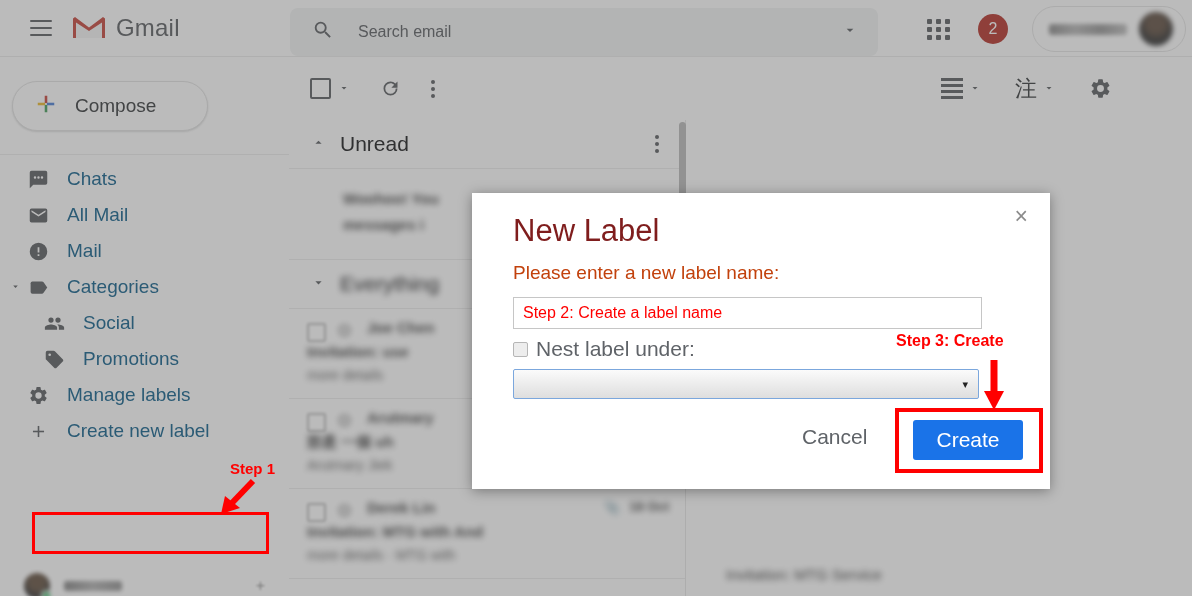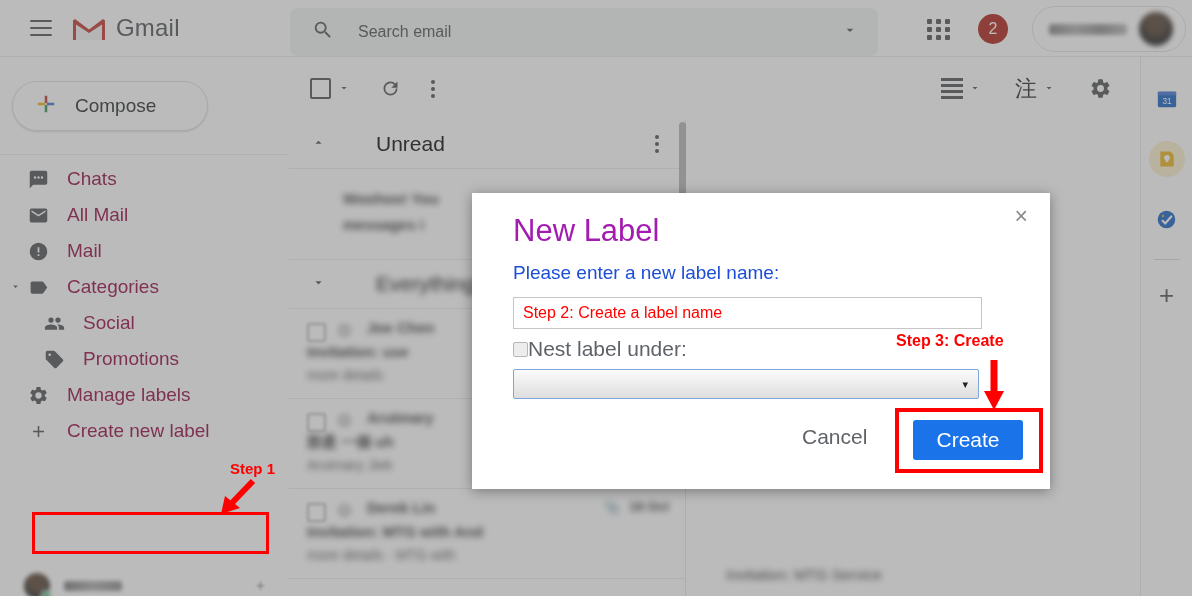--- a/index.html
+++ b/index.html
@@ -16,21 +16,21 @@
   }
   
   .gm-header{
     position:absolute;left:0;top:0;width:1192px;height:57px;
     background:#fff;display:flex;align-items:center;
     border-bottom:1px solid #ebebeb;box-sizing:border-box;
   }
   .hamburger{width:22px;height:16px;margin-left:30px;margin-right:20px;
     display:flex;flex-direction:column;justify-content:space-between;cursor:pointer;}
   .hamburger i{display:block;height:2px;background:#5f6368;border-radius:1px;}
-  .gm-logo{display:flex;align-items:flex-end;gap:10px;}
+  .gm-logo{display:flex;align-items:flex-start;gap:10px;}
   .gm-logo svg{display:block;}
   .gm-logo-text{font-size:24px;color:#5f6368;letter-spacing:0.2px;}
   .searchwrap{
     position:absolute;left:290px;top:8px;width:588px;height:48px;
     background:#f1f3f4;border-radius:8px;display:flex;align-items:center;
   }
   .searchwrap .sicon{margin-left:22px;margin-right:22px;}
   .searchinput{
     flex:1;border:none;outline:none;background:transparent;
     font-size:16px;color:#5f6368;font-family:inherit;height:30px;
@@ -70,21 +70,21 @@
   .compose .plus{margin-left:22px;margin-right:18px;}
   .compose-label{font-size:19px;color:#3c4043;}
   .navsep{margin-top:23px;border-top:1px solid #ededed;}
   .navlist{margin-top:6px;}
   .navitem{
     height:36px;display:flex;align-items:center;border-radius:0 18px 18px 0;
     cursor:pointer;padding-right:10px;position:relative;
   }
   .navitem .twist{width:16px;margin-left:10px;color:#5f6368;font-size:9px;}
   .navitem .nicon{width:24px;display:flex;align-items:center;justify-content:center;margin-right:17px;}
-  .navitem .nlabel{font-size:19px;color:#be185d;white-space:nowrap;}
+  .navitem .nlabel{font-size:19px;color:#0369a1;white-space:nowrap;}
   .navitem.nested .nicon{margin-left:16px;}
   .profrow{
     position:absolute;left:0;top:506px;width:289px;height:46px;display:flex;align-items:center;
   }
   .profava{width:26px;height:26px;border-radius:50%;margin-left:24px;
     background:radial-gradient(circle at 50% 32%,#6e5641 0 34%,#3c3c3c 70%);filter:blur(2px);position:relative;}
   .profdot{position:absolute;right:-2px;bottom:-2px;width:11px;height:11px;border-radius:50%;
     background:#1fc45a;border:2px solid #fff;box-sizing:border-box;filter:blur(.8px);}
   .profname{margin-left:14px;width:58px;height:10px;border-radius:3px;
     background:linear-gradient(90deg,#8a8a8a,#b5b5b5,#969696);filter:blur(2px);}
@@ -101,21 +101,21 @@
   .tb-right{margin-left:auto;display:flex;align-items:center;margin-right:28px;}
   .tb-right .g{margin-left:34px;display:flex;align-items:center;cursor:pointer;}
   .denslines{display:flex;flex-direction:column;gap:3px;}
   .denslines i{width:22px;height:3px;background:#5f6368;display:block;}
   .cjk{font-size:22px;color:#3c4043;line-height:1;}
   .dot3{display:flex;flex-direction:column;gap:3px;align-items:center;}
   .dot3 i{width:4px;height:4px;border-radius:50%;background:#5f6368;display:block;}
   
   .listbody{position:absolute;left:289px;top:120px;width:396px;height:476px;background:#fff;
     border-right:1px solid #e8e8e8;overflow:hidden;}
-  .sec-head{height:48px;display:flex;align-items:center;border-bottom:1px solid #ededed;gap:36px;}
+  .sec-head{height:48px;display:flex;align-items:center;border-bottom:1px solid #ededed;}
   .sec-head .chev{margin-left:22px;margin-right:14px;color:#5f6368;}
   .sec-head .stitle{font-size:21px;color:#202124;font-weight:500;}
   .sec-head .smore{margin-left:auto;margin-right:26px;}
   .blurtxt{filter:blur(3.1px);color:#4a4a4a;}
   .emptyline{padding:18px 0 0 54px;font-size:15px;font-weight:600;line-height:24px;}
   .mailrow{height:90px;border-bottom:1px solid #ededed;position:relative;padding-left:18px;padding-top:10px;box-sizing:border-box;}
   .mr-cb{position:absolute;left:18px;top:14px;width:15px;height:15px;border:2px solid #c0c0c0;border-radius:2px;filter:blur(1.6px);}
   .mr-star{position:absolute;left:48px;top:14px;width:15px;height:15px;border-radius:50%;background:#d8d8d8;filter:blur(2.4px);}
   .mr-from{position:absolute;left:78px;top:10px;font-size:15px;font-weight:700;}
   .mr-date{position:absolute;right:16px;top:10px;font-size:13px;font-weight:600;}
@@ -135,28 +135,28 @@
   .rr-div{margin-top:22px;width:26px;height:1px;background:#dadce0;}
   .rr-plus{margin-top:22px;color:#5f6368;font-size:26px;line-height:1;cursor:pointer;}
   
   .ov{position:absolute;}
   
   #dialog{
     left:472px;top:193px;width:578px;height:296px;background:#fff;
     box-shadow:0 2px 12px rgba(0,0,0,.36);box-sizing:border-box;
   }
   .dlg-close{position:absolute;right:22px;top:12px;font-size:23px;color:#8b8b8b;cursor:pointer;line-height:1;}
-  .dlg-title{position:absolute;left:41px;top:20px;font-size:31px;color:#a21caf;font-weight:400;}
-  .dlg-prompt{position:absolute;left:41px;top:69px;font-size:19px;color:#1d4ed8;}
+  .dlg-title{position:absolute;left:41px;top:20px;font-size:31px;color:#7f1d1d;font-weight:400;}
+  .dlg-prompt{position:absolute;left:41px;top:69px;font-size:19px;color:#c2410c;}
   .dlg-input{
     position:absolute;left:41px;top:104px;width:469px;height:32px;box-sizing:border-box;
     border:1px solid #c6c6c6;background:#fff;padding:0 9px;
     font-family:inherit;font-size:16px;color:#ff0000;outline:none;
   }
-  .dlg-nest{position:absolute;left:41px;top:144px;display:flex;align-items:center;gap:0;}
+  .dlg-nest{position:absolute;left:41px;top:144px;display:flex;align-items:center;gap:8px;}
   .dlg-nest .cb{width:13px;height:13px;border:1px solid #b6b6b6;background:#ededed;border-radius:2px;}
   .dlg-nest .lbl{font-size:21px;color:#5f6368;}
   .dlg-select{
     position:absolute;left:41px;top:176px;width:466px;height:30px;box-sizing:border-box;
     border:1px solid #7ba7dd;border-radius:2px;
     background:linear-gradient(#fbfbfb,#dedede);
     display:flex;align-items:center;justify-content:flex-end;cursor:pointer;
   }
   .dlg-select .sc{margin-right:10px;font-size:11px;color:#222;}
   .dlg-cancel{position:absolute;left:802px;top:425px;font-size:21px;color:#5f6368;cursor:pointer;}
@@ -435,45 +435,20 @@
         </div>
       </div>
   </div>
   <div class="vscroll"></div>
 
   <div class="readpane">
     <div class="rp-title blurtxt" style="filter:none">d</div>
     <div class="rp-bottom blurtxt">Invitation: MTG Service</div>
   </div>
 
-  <div class="rightrail">
-    <div class="rr-item">
-      <svg width="22" height="22" viewBox="0 0 24 24">
-        <rect x="2" y="4" width="20" height="17" rx="2" fill="#1a73e8"></rect>
-        <rect x="2" y="4" width="20" height="4" fill="#4285f4"></rect>
-        <text x="12" y="17.5" font-size="9" fill="#ffffff" text-anchor="middle" font-family="Liberation Sans, sans-serif">31</text>
-      </svg>
-    </div>
-    <div class="rr-item keep">
-      <svg width="20" height="20" viewBox="0 0 24 24">
-        <path d="M4 3h12l4 4v14H4z" fill="#fbbc04"></path>
-        <circle cx="12" cy="10.5" r="3.4" fill="#fff"></circle>
-        <rect x="10.3" y="13.4" width="3.4" height="2.4" fill="#fff"></rect>
-      </svg>
-    </div>
-    <div class="rr-item">
-      <svg width="21" height="21" viewBox="0 0 24 24">
-        <circle cx="12" cy="12" r="10" fill="#1a73e8"></circle>
-        <path d="M7.5 13.5l3 3 7-8" stroke="#fff" stroke-width="2.4" fill="none" stroke-linecap="round"></path>
-        <circle cx="8" cy="8" r="1.3" fill="#fbbc04"></circle>
-      </svg>
-    </div>
-    <div class="rr-div"></div>
-    <div class="rr-plus">+</div>
-  </div>
 </div>
 
 <div class="ov" id="dialog">
   <span class="dlg-close">×</span>
   <div class="dlg-title">New Label</div>
   <div class="dlg-prompt">Please enter a new label name:</div>
   <input class="dlg-input" type="text" value="Step 2: Create a label name" style="">
   <div class="dlg-nest">
     <span class="cb"></span>
     <span class="lbl">Nest label under:</span>

